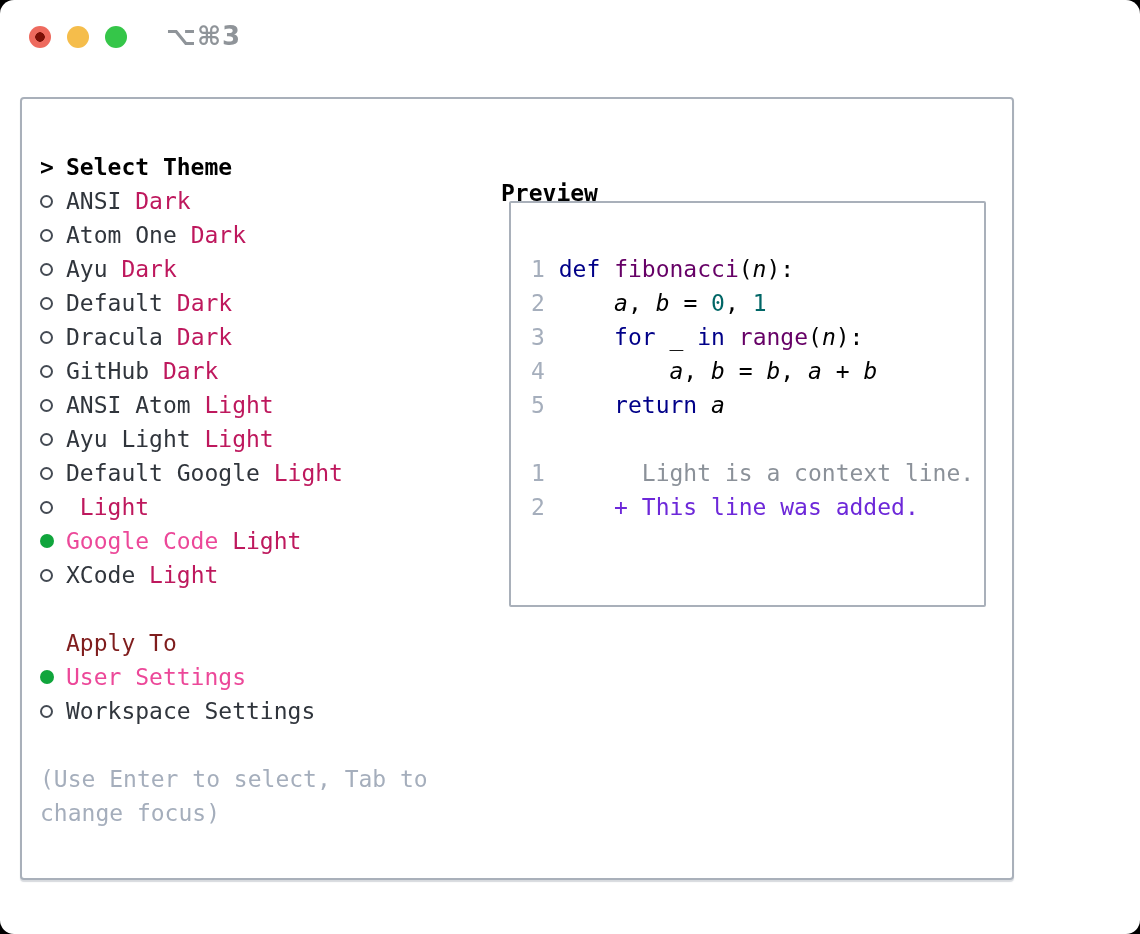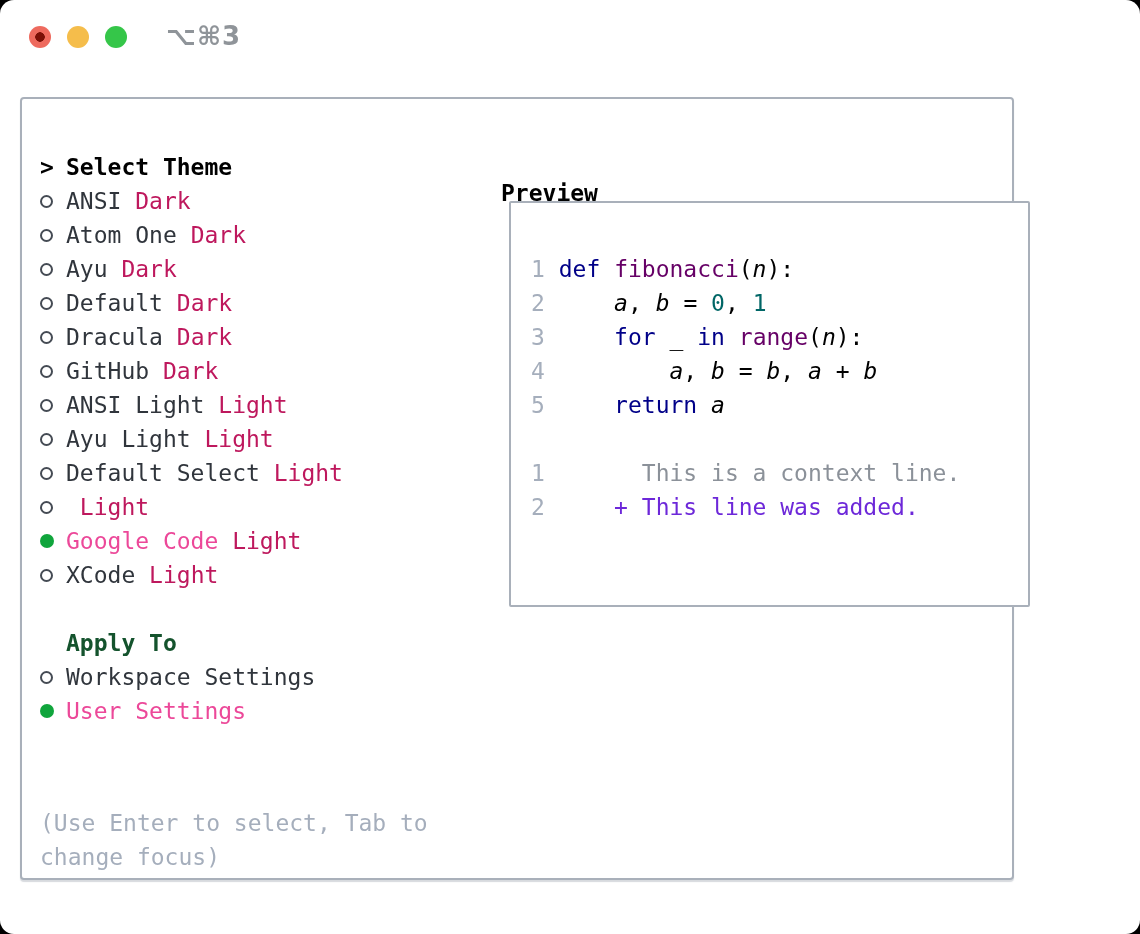--- a/index.html
+++ b/index.html
@@ -31,29 +31,29 @@
   .left-col{position:absolute;left:18px;top:51px;font-size:23px;line-height:34px;color:#30353c;}
   .row{display:flex;align-items:center;height:34px;}
   .marker{width:26px;display:flex;align-items:center;flex:none;}
   .radio{width:13px;height:13px;box-sizing:border-box;border:2px solid #454b54;border-radius:50%;}
   .radio-selected{width:14px;height:14px;background:#10a53c;border-radius:50%;}
   .prompt,.title{font-weight:bold;color:#000;}
   .name,.variant{white-space:pre;text-align:center;}
   .variant{color:#be185d;}
   .row.selected .name{color:#ec4899;}
   .spacer{height:34px;}
-  .help{color:#a5aebc;width:450px;line-height:34px;margin-top:44px;}
+  .help{color:#a5aebc;width:450px;line-height:34px;}
 
   
   .preview-title{
     position:absolute;left:479px;top:51px;height:34px;line-height:34px;
     font-size:23px;font-weight:bold;color:#000;margin-top:26px;
   }
   .preview-box{
-    position:absolute;left:487px;top:102px;width:521px;height:406px;
+    position:absolute;left:487px;top:102px;width:477px;height:406px;
     box-sizing:border-box;border:2px solid #a9b0ba;border-radius:2px;background:#fff;
   }
   .code{position:absolute;left:20px;top:49px;font-size:23px;line-height:34px;}
   .code-line{white-space:pre;min-height:34px;}
   .ln{color:#a5aebc;}
   .tok-keyword{color:#000088;}
   .tok-function{color:#660066;}
   .tok-number{color:#006666;}
   .tok-plain{color:#000000;}
   .tok-variable{color:#000000;font-style:italic;}
@@ -119,35 +119,35 @@
             <span class="marker">
               <span class="radio"></span>
             </span>
             <span class="name">GitHub</span>
             <span class="variant"> Dark</span>
           </div>
           <div class="row">
             <span class="marker">
               <span class="radio"></span>
             </span>
-            <span class="name">ANSI Light</span>
+            <span class="name">ANSI Atom</span>
             <span class="variant"> Light</span>
           </div>
           <div class="row">
             <span class="marker">
               <span class="radio"></span>
             </span>
             <span class="name">Ayu Light</span>
             <span class="variant"> Light</span>
           </div>
           <div class="row">
             <span class="marker">
               <span class="radio"></span>
             </span>
-            <span class="name">Default Select</span>
+            <span class="name">Default Google</span>
             <span class="variant"> Light</span>
           </div>
           <div class="row">
             <span class="marker">
               <span class="radio"></span>
             </span>
             <span class="variant"> Light</span>
           </div>
           <div class="row selected">
             <span class="marker">
@@ -162,52 +162,52 @@
             </span>
             <span class="name">XCode</span>
             <span class="variant"> Light</span>
           </div>
         </div>
 
       <div class="spacer"></div>
 
       <div class="row">
         <span class="marker"></span>
-        <span class="title" style="font-weight:bold;color:#14532d;">Apply To</span>
+        <span class="title" style="font-weight:normal;color:#7f1d1d;">Apply To</span>
       </div>
 
       <div id="apply-list">
+          <div class="row selected">
+            <span class="marker">
+              <span class="radio-selected"></span>
+            </span>
+            <span class="name">User Settings</span>
+          </div>
           <div class="row">
             <span class="marker">
               <span class="radio"></span>
             </span>
             <span class="name">Workspace Settings</span>
-          </div>
-          <div class="row selected">
-            <span class="marker">
-              <span class="radio-selected"></span>
-            </span>
-            <span class="name">User Settings</span>
           </div>
         </div>
 
       <div class="spacer"></div>
 
       <div class="help">(Use Enter to select, Tab to change focus)</div>
     </div>
 
     <div class="preview-title">Preview</div>
 
     <div class="preview-box">
       <div class="code" id="code">
           <div class="code-line"><span class="ln">1</span><span class="tok-plain"> </span><span class="tok-keyword">def</span><span class="tok-plain"> </span><span class="tok-function">fibonacci</span><span class="tok-plain">(</span><span class="tok-variable">n</span><span class="tok-plain">):</span></div>
           <div class="code-line"><span class="ln">2</span><span class="tok-plain"> </span><span class="tok-plain">    </span><span class="tok-variable">a</span><span class="tok-plain">, </span><span class="tok-variable">b</span><span class="tok-plain"> = </span><span class="tok-number">0</span><span class="tok-plain">, </span><span class="tok-number">1</span></div>
           <div class="code-line"><span class="ln">3</span><span class="tok-plain"> </span><span class="tok-plain">    </span><span class="tok-keyword">for</span><span class="tok-plain"> </span><span class="tok-variable">_</span><span class="tok-plain"> </span><span class="tok-keyword">in</span><span class="tok-plain"> </span><span class="tok-function">range</span><span class="tok-plain">(</span><span class="tok-variable">n</span><span class="tok-plain">):</span></div>
           <div class="code-line"><span class="ln">4</span><span class="tok-plain"> </span><span class="tok-plain">        </span><span class="tok-variable">a</span><span class="tok-plain">, </span><span class="tok-variable">b</span><span class="tok-plain"> = </span><span class="tok-variable">b</span><span class="tok-plain">, </span><span class="tok-variable">a</span><span class="tok-plain"> + </span><span class="tok-variable">b</span></div>
           <div class="code-line"><span class="ln">5</span><span class="tok-plain"> </span><span class="tok-plain">    </span><span class="tok-keyword">return</span><span class="tok-plain"> </span><span class="tok-variable">a</span></div>
           <div class="code-line"><span class="ln"></span></div>
-          <div class="code-line"><span class="ln">1</span><span class="tok-plain"> </span><span class="tok-context">      This is a context line.</span></div>
+          <div class="code-line"><span class="ln">1</span><span class="tok-plain"> </span><span class="tok-context">      Light is a context line.</span></div>
           <div class="code-line"><span class="ln">2</span><span class="tok-plain"> </span><span class="tok-added">    + This line was added.</span></div>
         </div>
     </div>
 
   </div>
 </div>
 
 </body></html>

